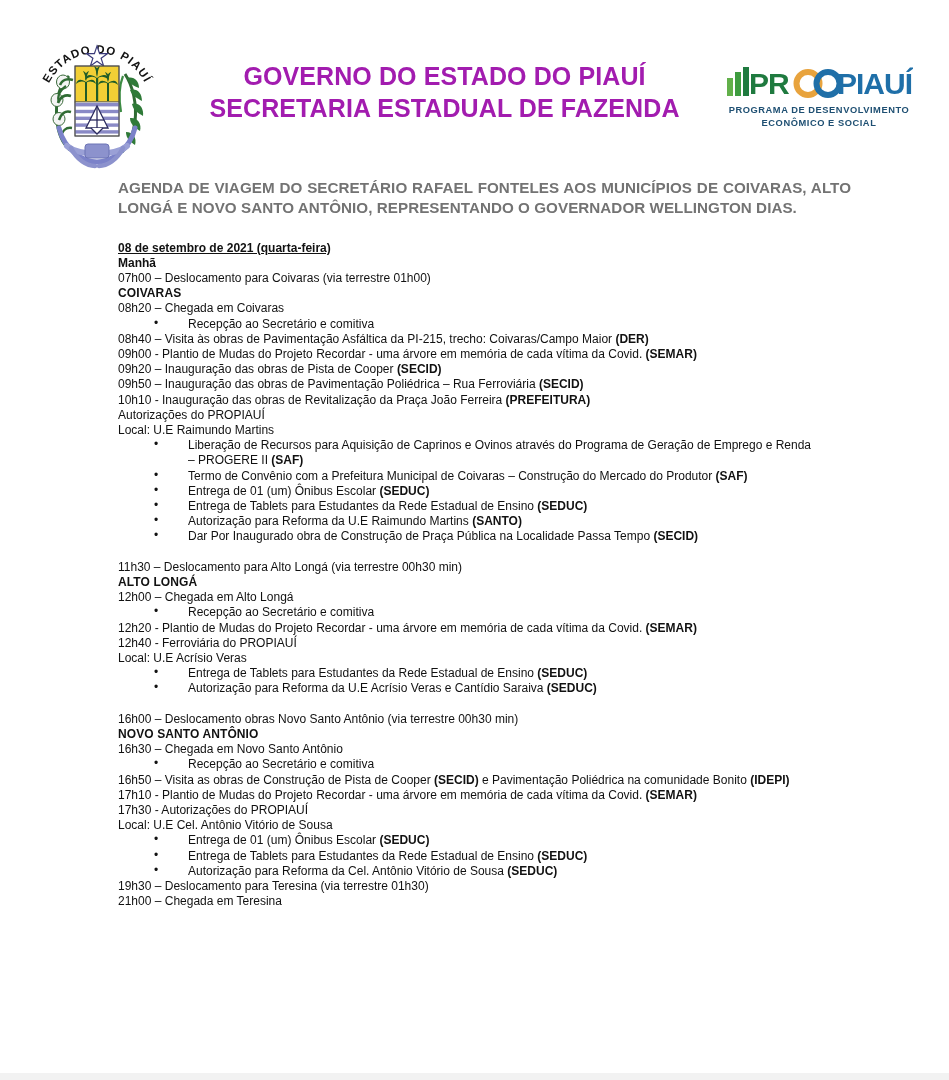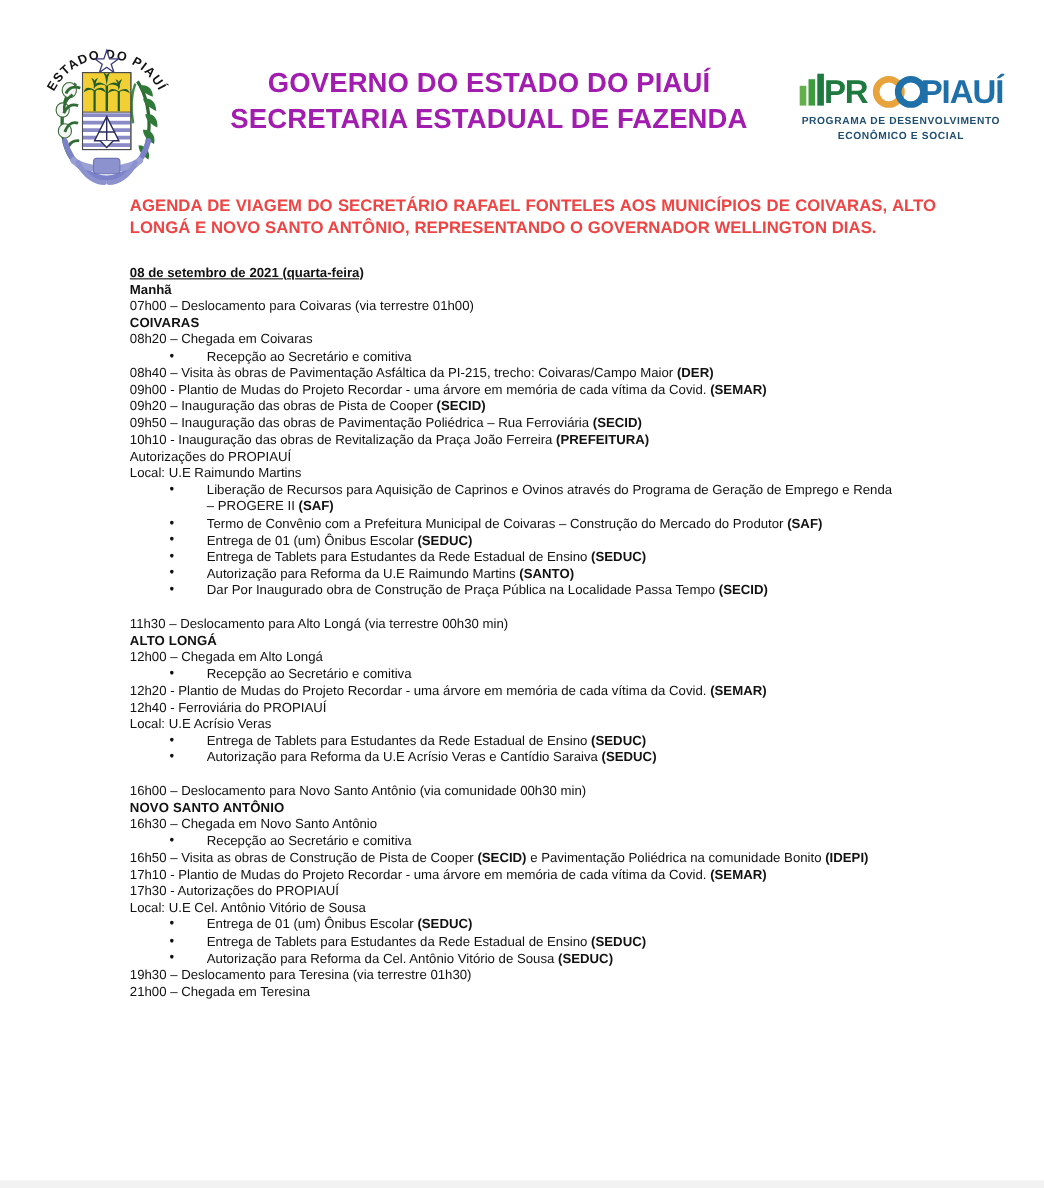--- a/index.html
+++ b/index.html
@@ -91,21 +91,21 @@
   }
   .agenda-title {
     font-size: 15.2px;
     font-weight: bold;
     line-height: 1.3;
     text-align: justify;
     text-align-last: left;
     letter-spacing: 0.05px;
     margin: 0;
     padding-right: 68px;
-    color: #ef4444;
+    color: #737373;
   }
   .schedule {
     margin-top: 23px;
     font-size: 12px;
     line-height: 15.2px;
     color: #111;
   }
   .ln {
     white-space: nowrap;
     margin: 0;
@@ -304,21 +304,21 @@
       <div class="ln">12h00 – Chegada em Alto Longá</div>
       <div class="bullet-line">Recepção ao Secretário e comitiva</div>
       <div class="ln"><span>12h20 - Plantio de Mudas do Projeto Recordar - uma árvore em memória de cada vítima da Covid. </span><b class="tag">(SEMAR)</b></div>
       <div class="ln">12h40 - Ferroviária do PROPIAUÍ</div>
       <div class="ln">Local: U.E Acrísio Veras</div>
       <div class="bullet-line"><span>Entrega de Tablets para Estudantes da Rede Estadual de Ensino </span><b class="tag">(SEDUC)</b></div>
       <div class="bullet-line"><span>Autorização para Reforma da U.E Acrísio Veras e Cantídio Saraiva </span><b class="tag">(SEDUC)</b></div>
 
       <div class="spacer"></div>
 
-      <div class="ln">16h00 – Deslocamento para Novo Santo Antônio (via comunidade 00h30 min)</div>
+      <div class="ln">16h00 – Deslocamento obras Novo Santo Antônio (via terrestre 00h30 min)</div>
       <div class="ln caps">NOVO SANTO ANTÔNIO</div>
       <div class="ln">16h30 – Chegada em Novo Santo Antônio</div>
       <div class="bullet-line">Recepção ao Secretário e comitiva</div>
       <div class="ln"><span>16h50 – Visita as obras de Construção de Pista de Cooper </span><b class="tag">(SECID)</b><span> e Pavimentação Poliédrica na comunidade Bonito </span><b class="tag">(IDEPI)</b></div>
       <div class="ln"><span>17h10 - Plantio de Mudas do Projeto Recordar - uma árvore em memória de cada vítima da Covid. </span><b class="tag">(SEMAR)</b></div>
       <div class="ln">17h30 - Autorizações do PROPIAUÍ</div>
       <div class="ln">Local: U.E Cel. Antônio Vitório de Sousa</div>
       <div class="bullet-line"><span>Entrega de 01 (um) Ônibus Escolar </span><b class="tag">(SEDUC)</b></div>
       <div class="bullet-line"><span>Entrega de Tablets para Estudantes da Rede Estadual de Ensino </span><b class="tag">(SEDUC)</b></div>
       <div class="bullet-line"><span>Autorização para Reforma da Cel. Antônio Vitório de Sousa </span><b class="tag">(SEDUC)</b></div>

